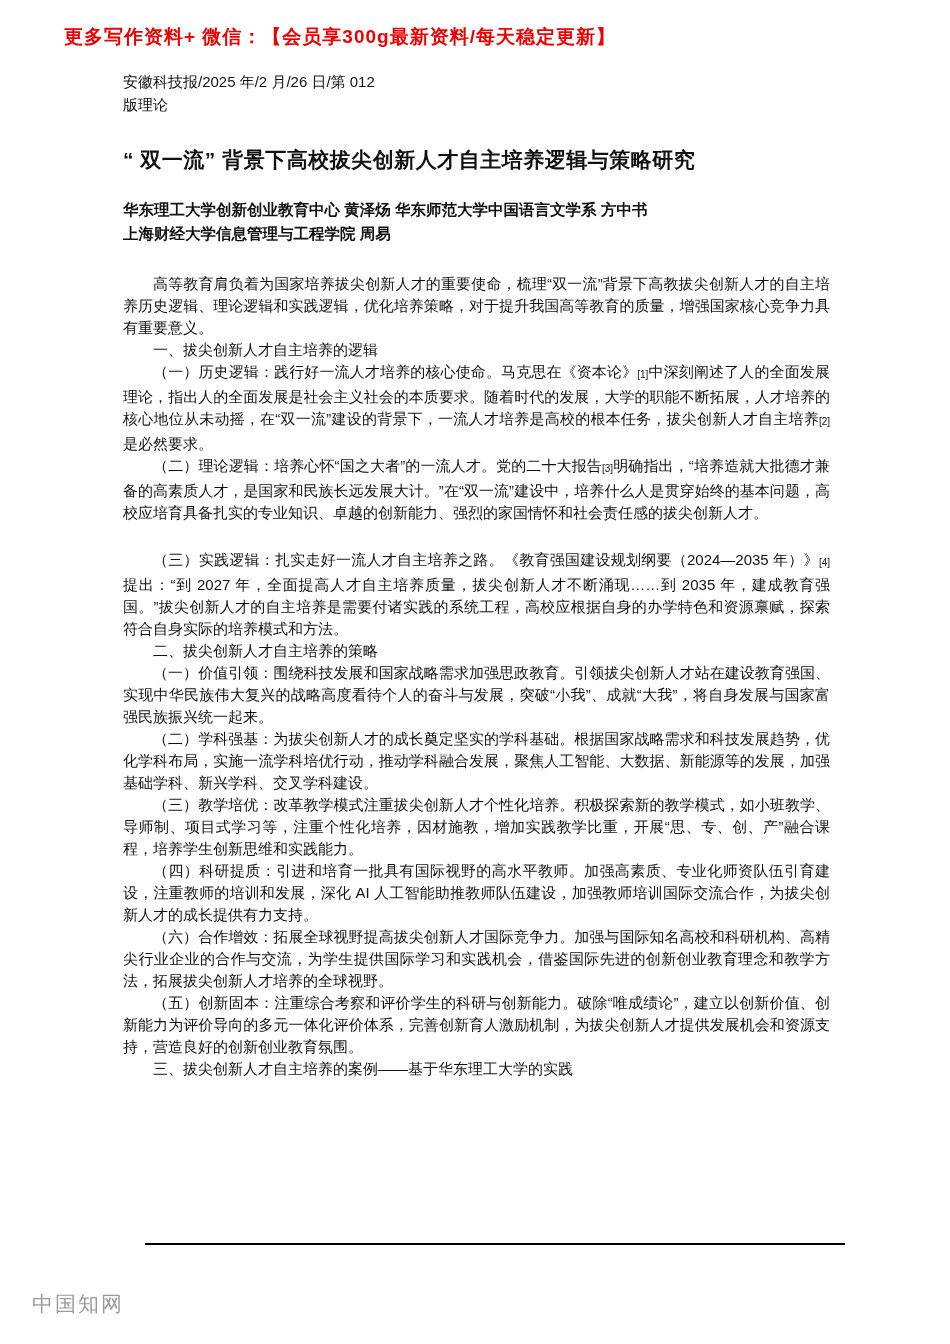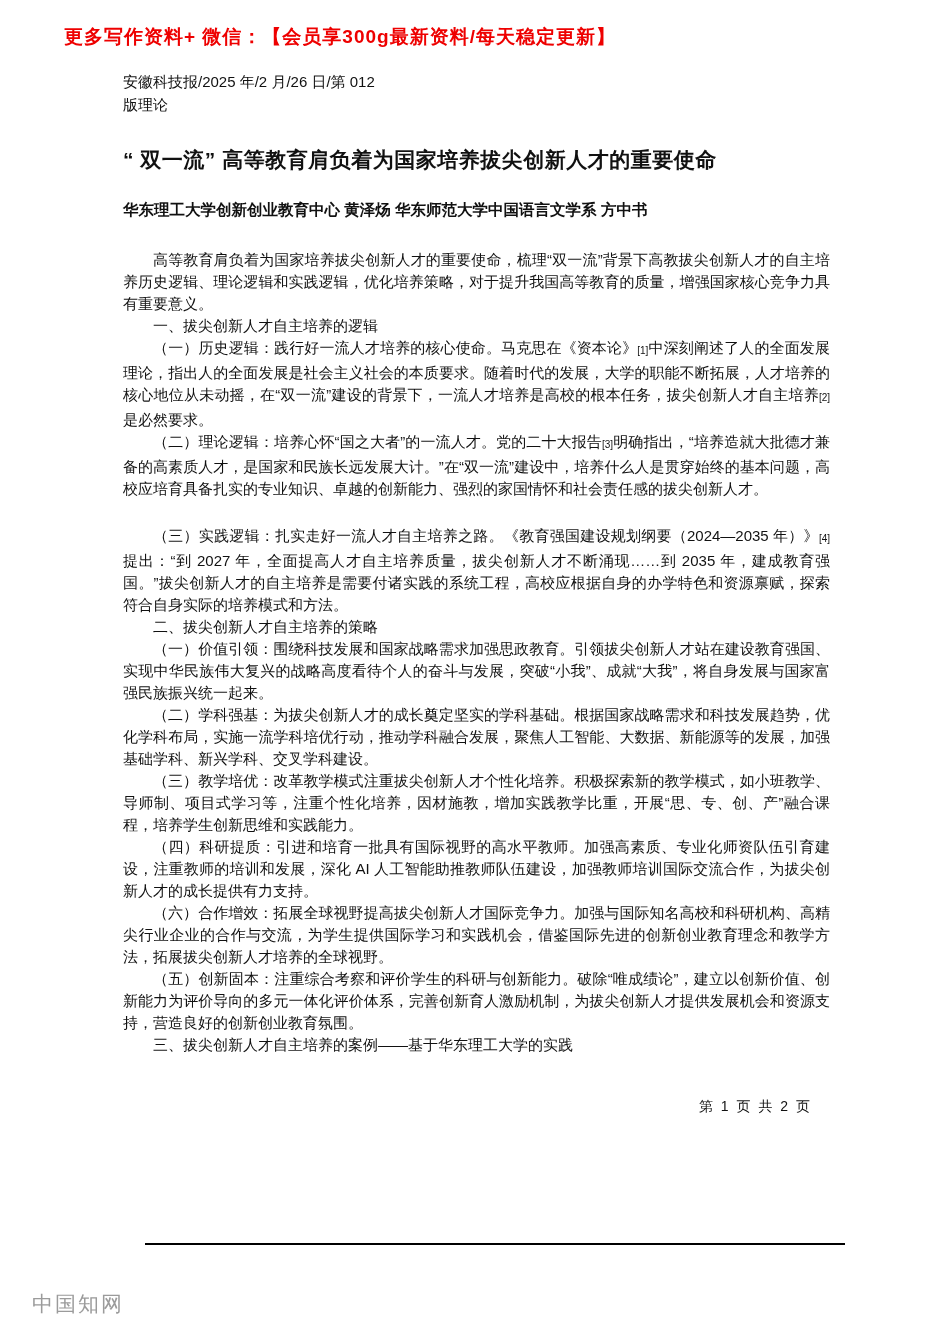--- a/index.html
+++ b/index.html
@@ -47,44 +47,44 @@
 
 <div class="promo" style="color: rgb(238, 0, 0);">更多写作资料+ 微信：【会员享300g最新资料/每天稳定更新】</div>
 
 <div class="content">
 
   <div class="docinfo">
     <div>安徽科技报/2025 年/2 月/26 日/第 012</div>
     <div>版理论</div>
   </div>
 
-  <h1 class="article-title">“ 双一流” 高等教育肩负着为国家培养拔尖创新人才的重要使命</h1>
+  <h1 class="article-title">“ 双一流” 背景下高校拔尖创新人才自主培养逻辑与策略研究</h1>
 
   <div class="authors">
     <div>华东理工大学创新创业教育中心 黄泽炀 华东师范大学中国语言文学系 方中书</div>
+    <div>上海财经大学信息管理与工程学院 周易</div>
   </div>
 
   <div class="body-text" id="paragraphs">
       <p>高等教育肩负着为国家培养拔尖创新人才的重要使命，梳理“双一流”背景下高教拔尖创新人才的自主培养历史逻辑、理论逻辑和实践逻辑，优化培养策略，对于提升我国高等教育的质量，增强国家核心竞争力具有重要意义。</p>
       <p>一、拔尖创新人才自主培养的逻辑</p>
       <p>（一）历史逻辑：践行好一流人才培养的核心使命。马克思在《资本论》<span class="ref">[1]</span>中深刻阐述了人的全面发展理论，指出人的全面发展是社会主义社会的本质要求。随着时代的发展，大学的职能不断拓展，人才培养的核心地位从未动摇，在“双一流”建设的背景下，一流人才培养是高校的根本任务，拔尖创新人才自主培养<span class="ref">[2]</span>是必然要求。</p>
       <p>（二）理论逻辑：培养心怀“国之大者”的一流人才。党的二十大报告<span class="ref">[3]</span>明确指出，“培养造就大批德才兼备的高素质人才，是国家和民族长远发展大计。”在“双一流”建设中，培养什么人是贯穿始终的基本问题，高校应培育具备扎实的专业知识、卓越的创新能力、强烈的家国情怀和社会责任感的拔尖创新人才。</p>
       <p class="spacer"></p>
       <p>（三）实践逻辑：扎实走好一流人才自主培养之路。《教育强国建设规划纲要（2024—2035 年）》<span class="ref">[4]</span>提出：“到 2027 年，全面提高人才自主培养质量，拔尖创新人才不断涌现……到 2035 年，建成教育强国。”拔尖创新人才的自主培养是需要付诸实践的系统工程，高校应根据自身的办学特色和资源禀赋，探索符合自身实际的培养模式和方法。</p>
       <p>二、拔尖创新人才自主培养的策略</p>
       <p>（一）价值引领：围绕科技发展和国家战略需求加强思政教育。引领拔尖创新人才站在建设教育强国、实现中华民族伟大复兴的战略高度看待个人的奋斗与发展，突破“小我”、成就“大我”，将自身发展与国家富强民族振兴统一起来。</p>
       <p>（二）学科强基：为拔尖创新人才的成长奠定坚实的学科基础。根据国家战略需求和科技发展趋势，优化学科布局，实施一流学科培优行动，推动学科融合发展，聚焦人工智能、大数据、新能源等的发展，加强基础学科、新兴学科、交叉学科建设。</p>
       <p>（三）教学培优：改革教学模式注重拔尖创新人才个性化培养。积极探索新的教学模式，如小班教学、导师制、项目式学习等，注重个性化培养，因材施教，增加实践教学比重，开展“思、专、创、产”融合课程，培养学生创新思维和实践能力。</p>
       <p>（四）科研提质：引进和培育一批具有国际视野的高水平教师。加强高素质、专业化师资队伍引育建设，注重教师的培训和发展，深化 AI 人工智能助推教师队伍建设，加强教师培训国际交流合作，为拔尖创新人才的成长提供有力支持。</p>
       <p>（六）合作增效：拓展全球视野提高拔尖创新人才国际竞争力。加强与国际知名高校和科研机构、高精尖行业企业的合作与交流，为学生提供国际学习和实践机会，借鉴国际先进的创新创业教育理念和教学方法，拓展拔尖创新人才培养的全球视野。</p>
       <p>（五）创新固本：注重综合考察和评价学生的科研与创新能力。破除“唯成绩论”，建立以创新价值、创新能力为评价导向的多元一体化评价体系，完善创新育人激励机制，为拔尖创新人才提供发展机会和资源支持，营造良好的创新创业教育氛围。</p>
       <p>三、拔尖创新人才自主培养的案例——基于华东理工大学的实践</p>
     </div>
 
-  <div class="pagenum">第 1 页 共 2 页</div>
 
 </div>
 
 <div class="footer-line"></div>
 
 <div class="watermark">
   <span class="wm-brand" style="color: rgb(155, 155, 155);">中国知网</span>
   <span class="wm-url" style="color: rgb(186, 186, 186);">https://www.cnki.net</span>
 </div>
 

